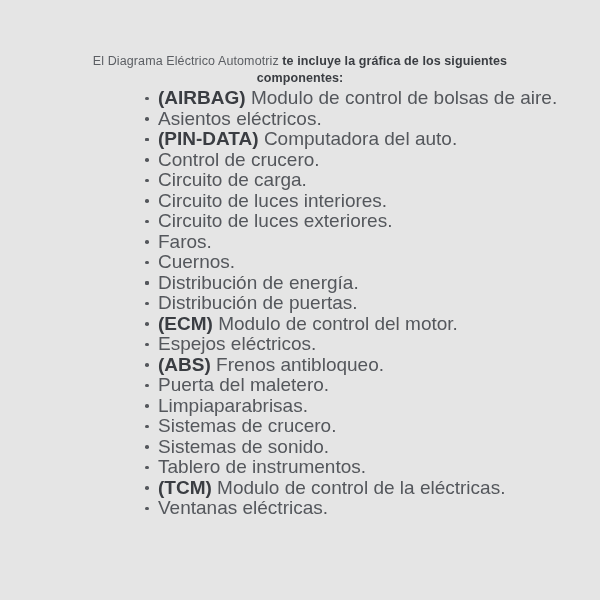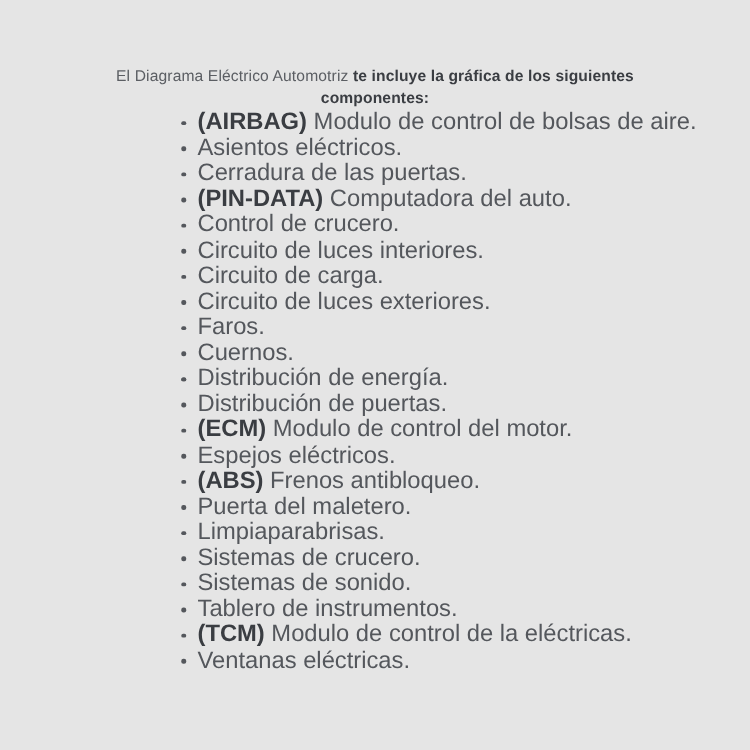--- a/index.html
+++ b/index.html
@@ -63,25 +63,25 @@
 <body>
 
 <div class="page">
 
   <p class="intro"><span>El Diagrama Eléctrico Automotriz</span> <span class="bold"><span>te incluye la gráfica de los siguientes</span><br><span>componentes:</span></span></p>
 
   <ul class="components">
 
   <li><span class="dot"></span><span class="b">(AIRBAG) </span><span>Modulo de control de bolsas de aire.</span></li>
       <li><span class="dot"></span><span class="b"></span><span>Asientos eléctricos.</span></li>
-      <li><span class="dot"></span><span class="b"></span><span>Cerradura de las puertas.</span></li>
+      <li><span class="dot"></span><span class="b"></span></li>
       <li><span class="dot"></span><span class="b">(PIN-DATA) </span><span>Computadora del auto.</span></li>
       <li><span class="dot"></span><span class="b"></span><span>Control de crucero.</span></li>
+      <li><span class="dot"></span><span class="b"></span><span>Circuito de carga.</span></li>
       <li><span class="dot"></span><span class="b"></span><span>Circuito de luces interiores.</span></li>
-      <li><span class="dot"></span><span class="b"></span><span>Circuito de carga.</span></li>
       <li><span class="dot"></span><span class="b"></span><span>Circuito de luces exteriores.</span></li>
       <li><span class="dot"></span><span class="b"></span><span>Faros.</span></li>
       <li><span class="dot"></span><span class="b"></span><span>Cuernos.</span></li>
       <li><span class="dot"></span><span class="b"></span></li>
       <li><span class="dot"></span><span class="b"></span><span>Distribución de energía.</span></li>
       <li><span class="dot"></span><span class="b"></span><span>Distribución de puertas.</span></li>
       <li><span class="dot"></span><span class="b">(ECM) </span><span>Modulo de control del motor.</span></li>
       <li><span class="dot"></span><span class="b"></span><span>Espejos eléctricos.</span></li>
       <li><span class="dot"></span><span class="b">(ABS) </span><span>Frenos antibloqueo.</span></li>
       <li><span class="dot"></span><span class="b"></span><span>Puerta del maletero.</span></li>

